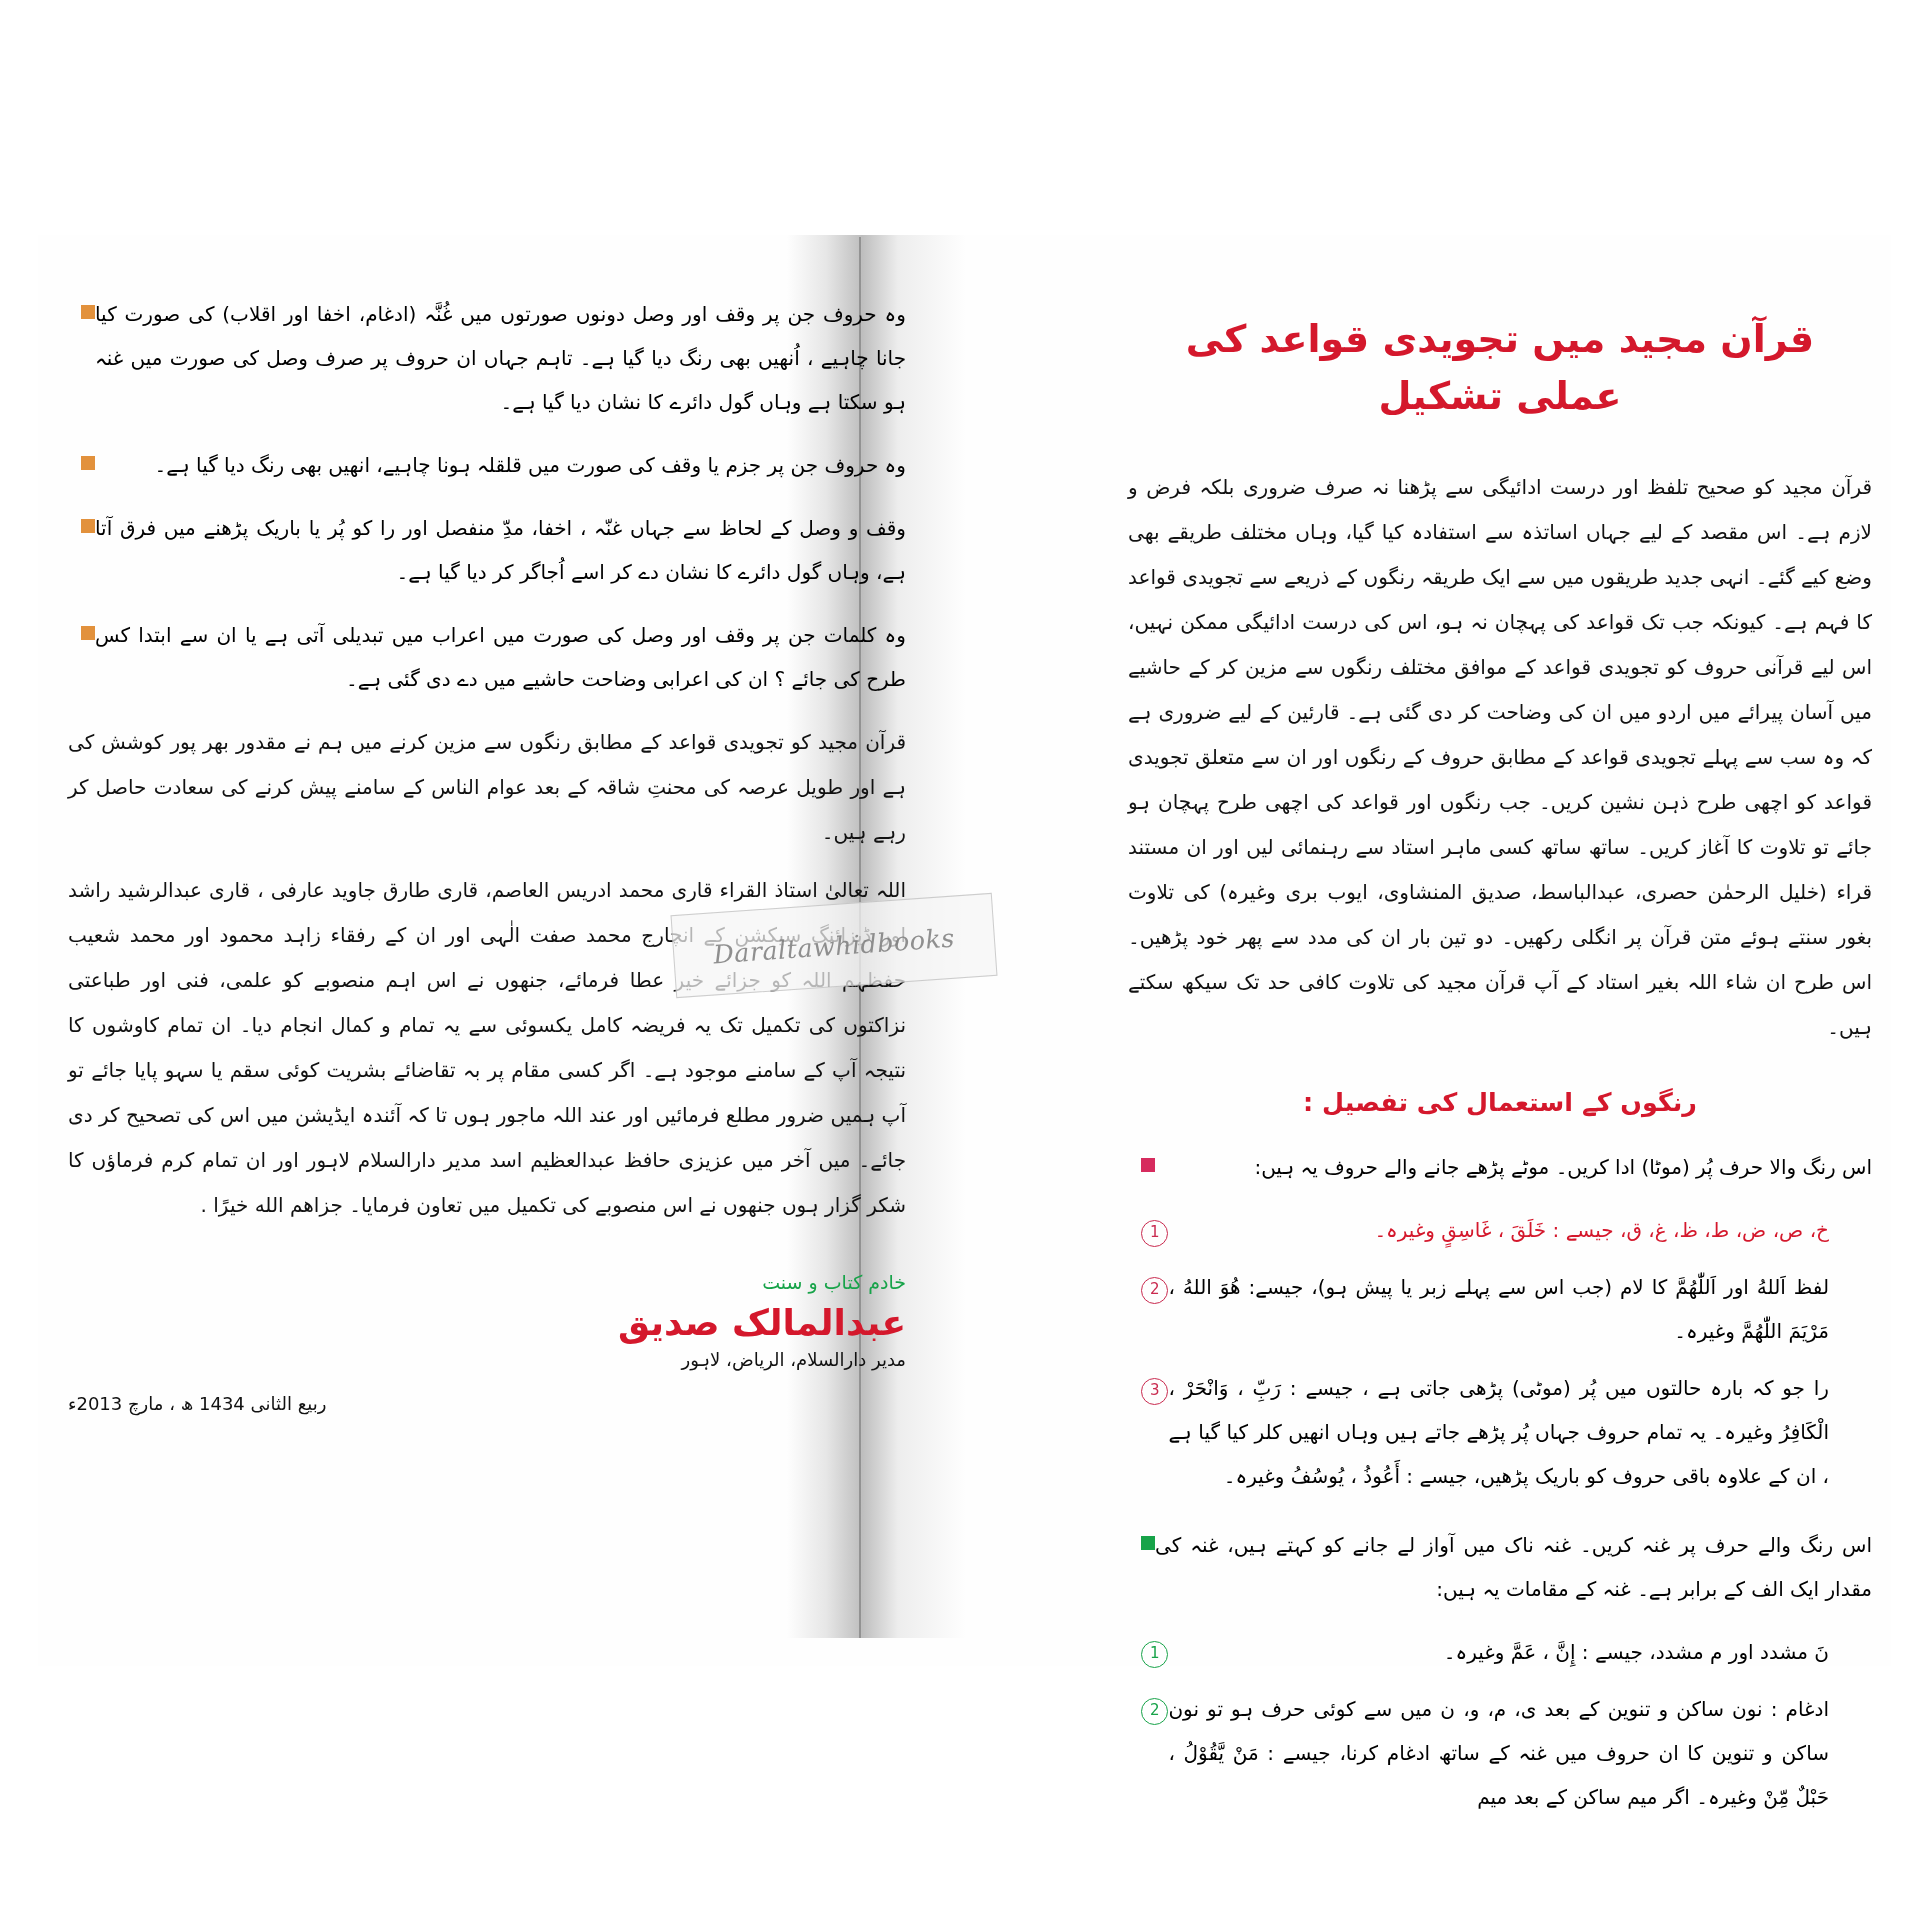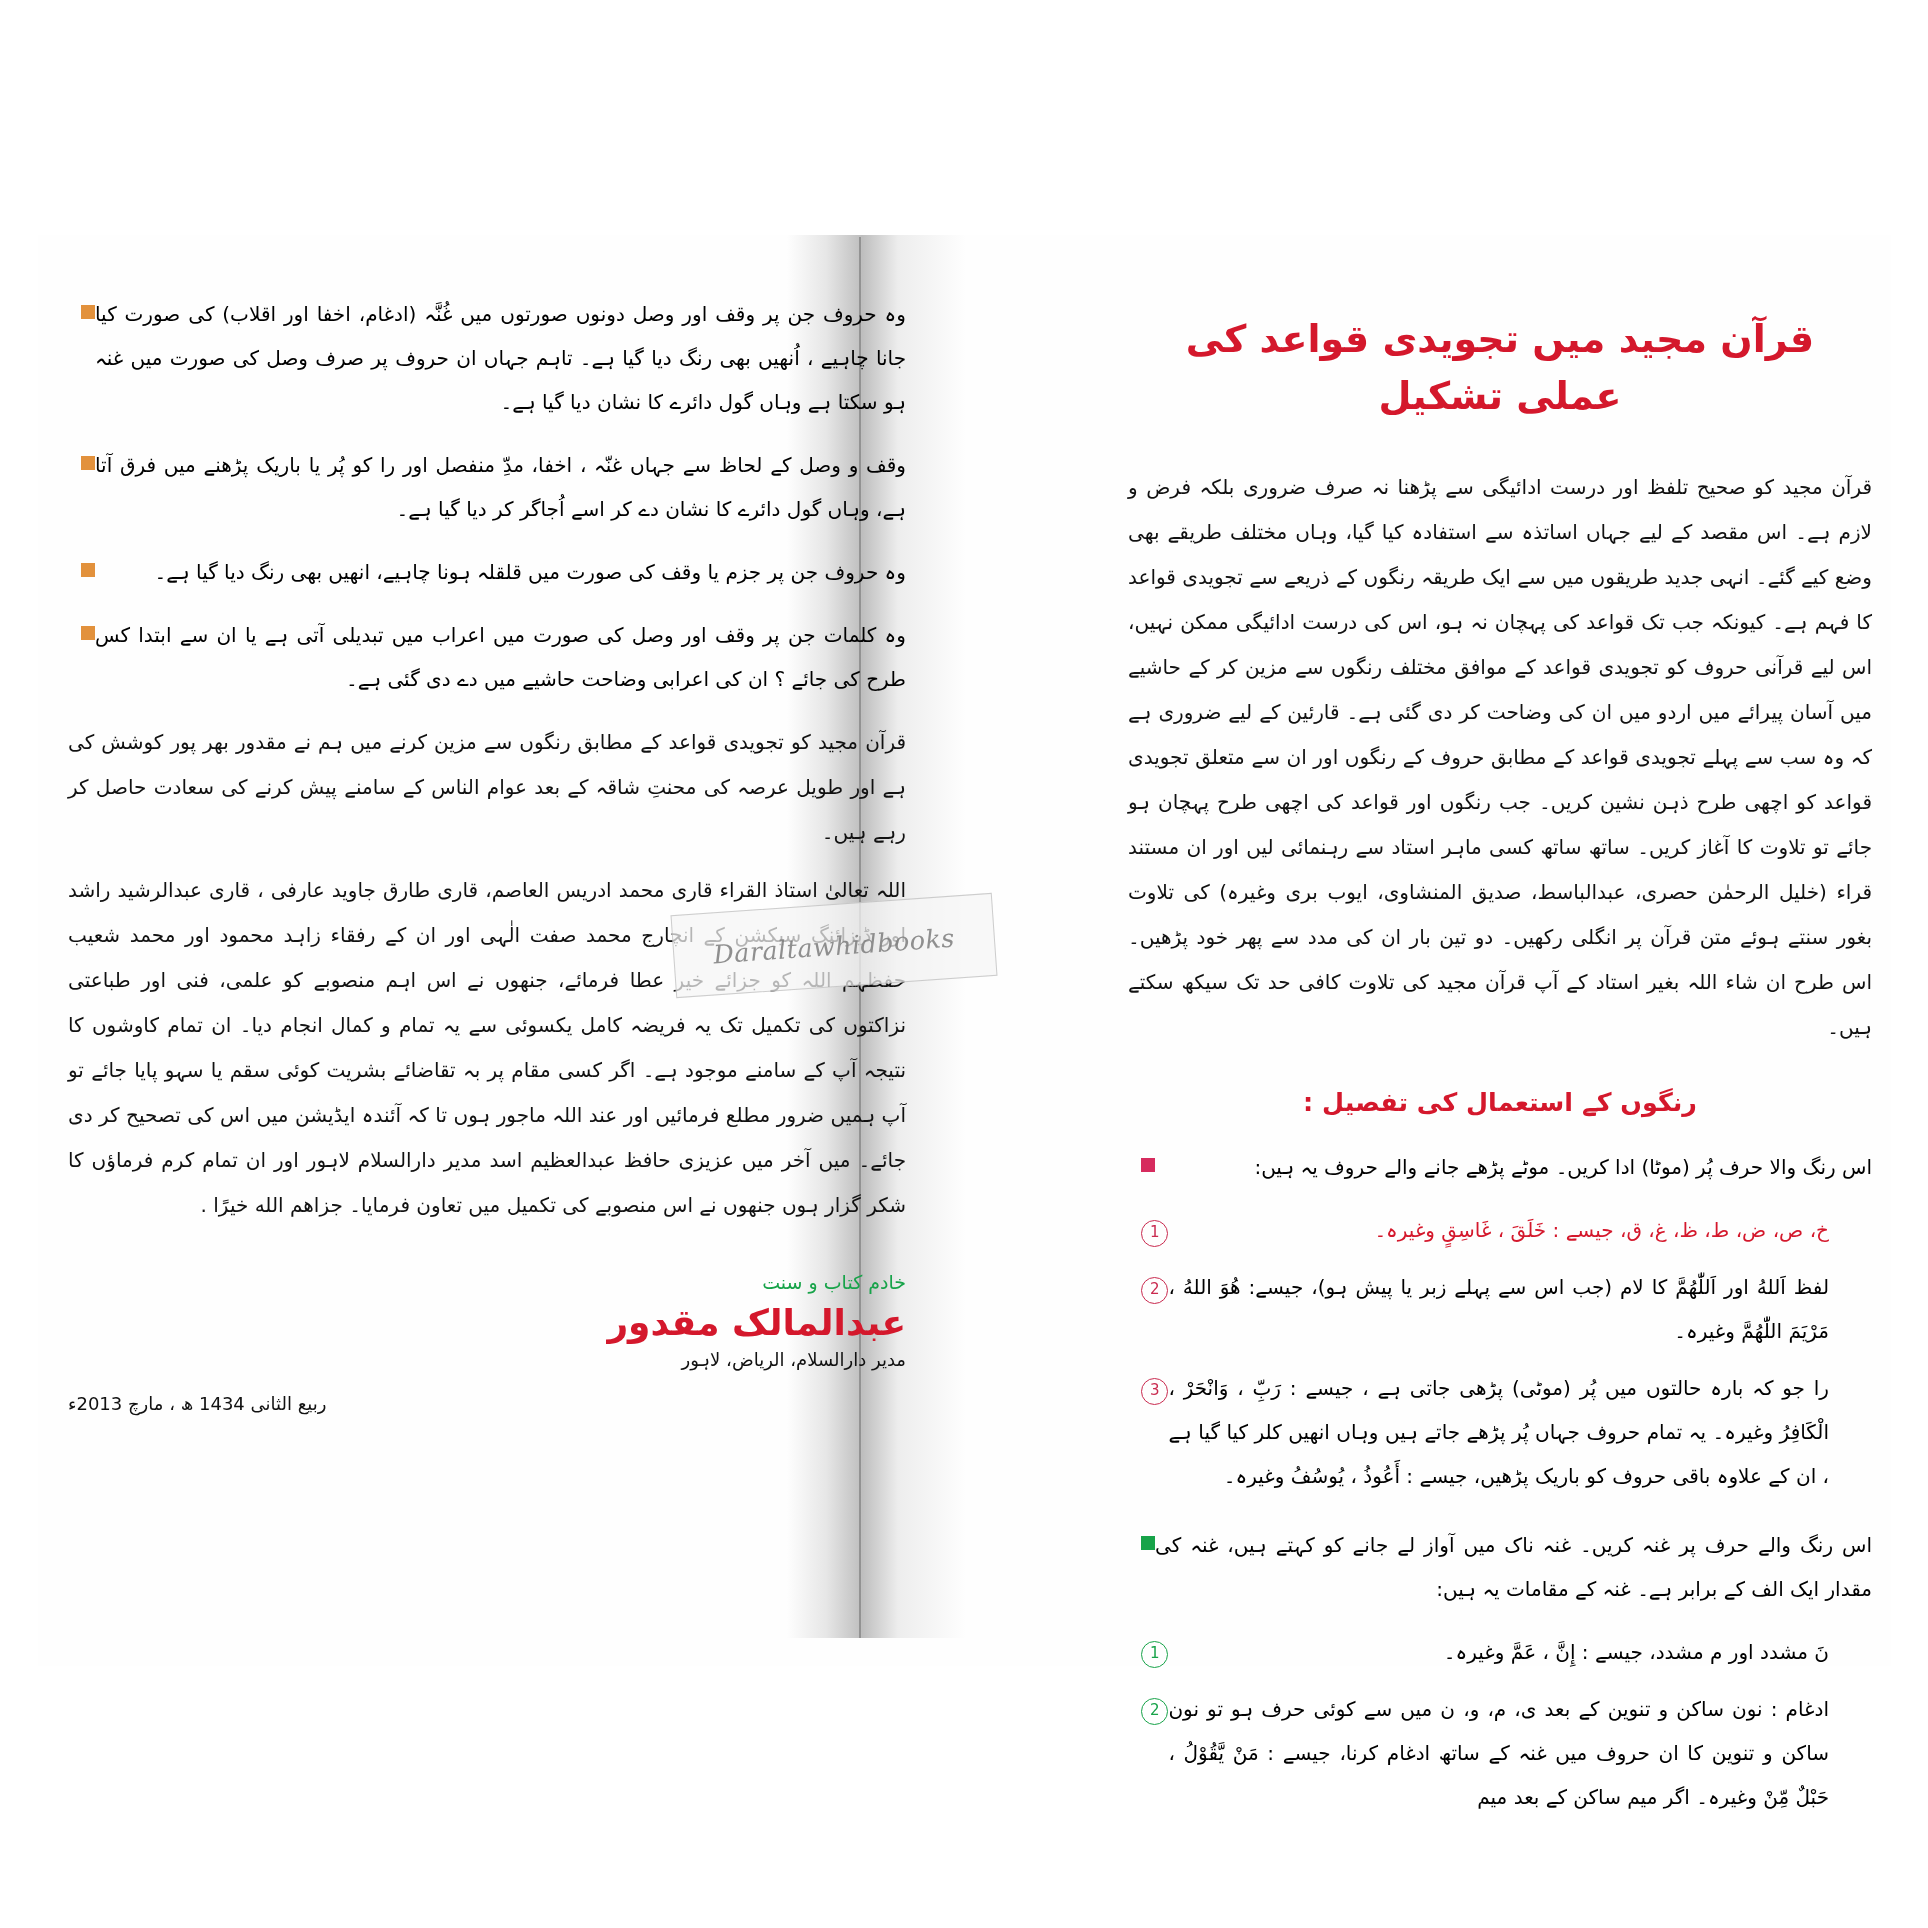--- a/index.html
+++ b/index.html
@@ -258,37 +258,37 @@
   </div>
 
   <div class="left-page">
 
     <div class="bullet-row">
       <span class="sq orange"></span>
       <span class="bullet-text">وہ حروف جن پر وقف اور وصل دونوں صورتوں میں غُنَّہ (ادغام، اخفا اور اقلاب) کی صورت کیا جانا چاہیے ، اُنھیں بھی رنگ دیا گیا ہے۔ تاہم جہاں ان حروف پر صرف وصل کی صورت میں غنہ ہو سکتا ہے وہاں گول دائرے کا نشان دیا گیا ہے۔</span>
     </div>
     <div class="bullet-row">
       <span class="sq orange"></span>
+      <span class="bullet-text">وہ حروف جن پر جزم یا وقف کی صورت میں قلقلہ ہونا چاہیے، انھیں بھی رنگ دیا گیا ہے۔</span>
+    </div>
+    <div class="bullet-row">
+      <span class="sq orange"></span>
       <span class="bullet-text">وقف و وصل کے لحاظ سے جہاں غنّہ ، اخفا، مدِّ منفصل اور را کو پُر یا باریک پڑھنے میں فرق آتا ہے، وہاں گول دائرے کا نشان دے کر اسے اُجاگر کر دیا گیا ہے۔</span>
-    </div>
-    <div class="bullet-row">
-      <span class="sq orange"></span>
-      <span class="bullet-text">وہ حروف جن پر جزم یا وقف کی صورت میں قلقلہ ہونا چاہیے، انھیں بھی رنگ دیا گیا ہے۔</span>
     </div>
     <div class="bullet-row">
       <span class="sq orange"></span>
       <span class="bullet-text">وہ کلمات جن پر وقف اور وصل کی صورت میں اعراب میں تبدیلی آتی ہے یا ان سے ابتدا کس طرح کی جائے ؟ ان کی اعرابی وضاحت حاشیے میں دے دی گئی ہے۔</span>
     </div>
 
     <p class="body">قرآن مجید کو تجویدی قواعد کے مطابق رنگوں سے مزین کرنے میں ہم نے مقدور بھر پور کوشش کی ہے اور طویل عرصہ کی محنتِ شاقہ کے بعد عوام الناس کے سامنے پیش کرنے کی سعادت حاصل کر رہے ہیں۔</p>
     <p class="body">اللہ تعالیٰ استاذ القراء قاری محمد ادریس العاصم، قاری طارق جاوید عارفی ، قاری عبدالرشید راشد اور ڈیزائنگ سیکشن کے انچارج محمد صفت الٰہی اور ان کے رفقاء زاہد محمود اور محمد شعیب حفظہم اللہ کو جزائے خیر عطا فرمائے، جنھوں نے اس اہم منصوبے کو علمی، فنی اور طباعتی نزاکتوں کی تکمیل تک یہ فریضہ کامل یکسوئی سے یہ تمام و کمال انجام دیا۔ ان تمام کاوشوں کا نتیجہ آپ کے سامنے موجود ہے۔ اگر کسی مقام پر بہ تقاضائے بشریت کوئی سقم یا سہو پایا جائے تو آپ ہمیں ضرور مطلع فرمائیں اور عند اللہ ماجور ہوں تا کہ آئندہ ایڈیشن میں اس کی تصحیح کر دی جائے۔ میں آخر میں عزیزی حافظ عبدالعظیم اسد مدیر دارالسلام لاہور اور ان تمام کرم فرماؤں کا شکر گزار ہوں جنھوں نے اس منصوبے کی تکمیل میں تعاون فرمایا۔ جزاهم الله خيرًا .</p>
 
     <div class="sig-wrap">
       <div class="sig-role">خادم کتاب و سنت</div>
-      <div class="sig-name">عبدالمالک مقدور</div>
+      <div class="sig-name">عبدالمالک صدیق</div>
       <div class="sig-sub">مدیر دارالسلام، الریاض، لاہور</div>
     </div>
 
     <div class="foot-row">
       <span>ربیع الثانی 1434 ھ ، مارچ 2013ء</span>
       <span></span>
     </div>
 
   </div>
 

